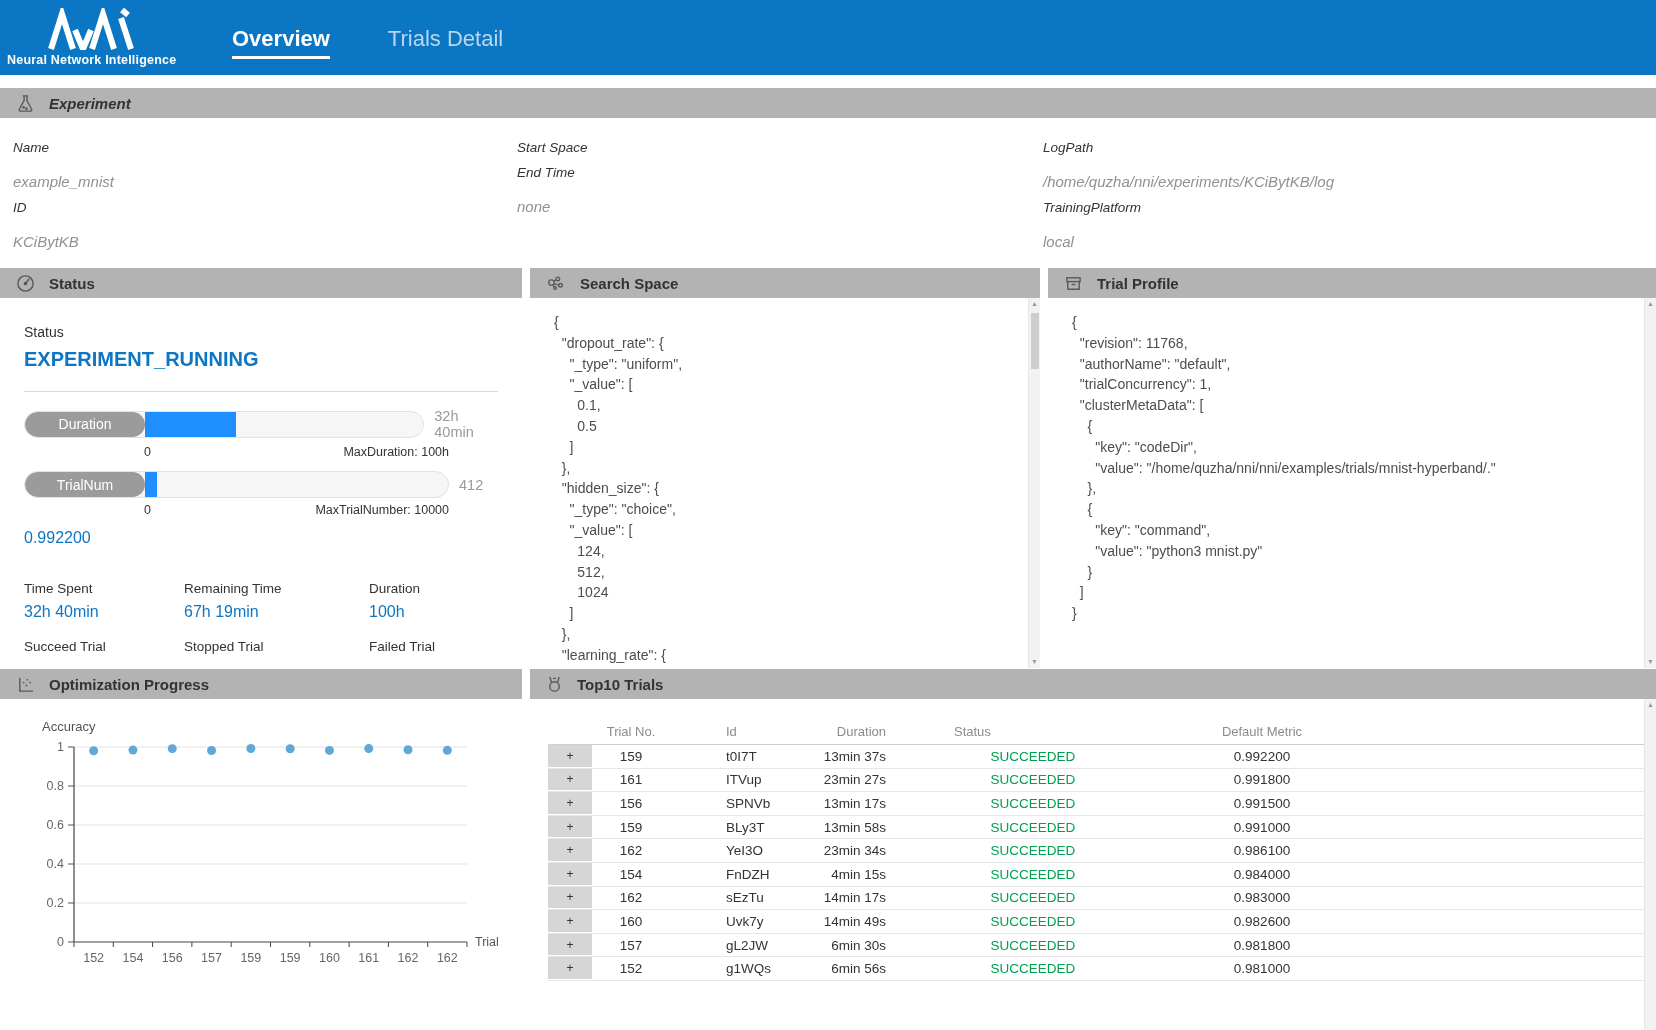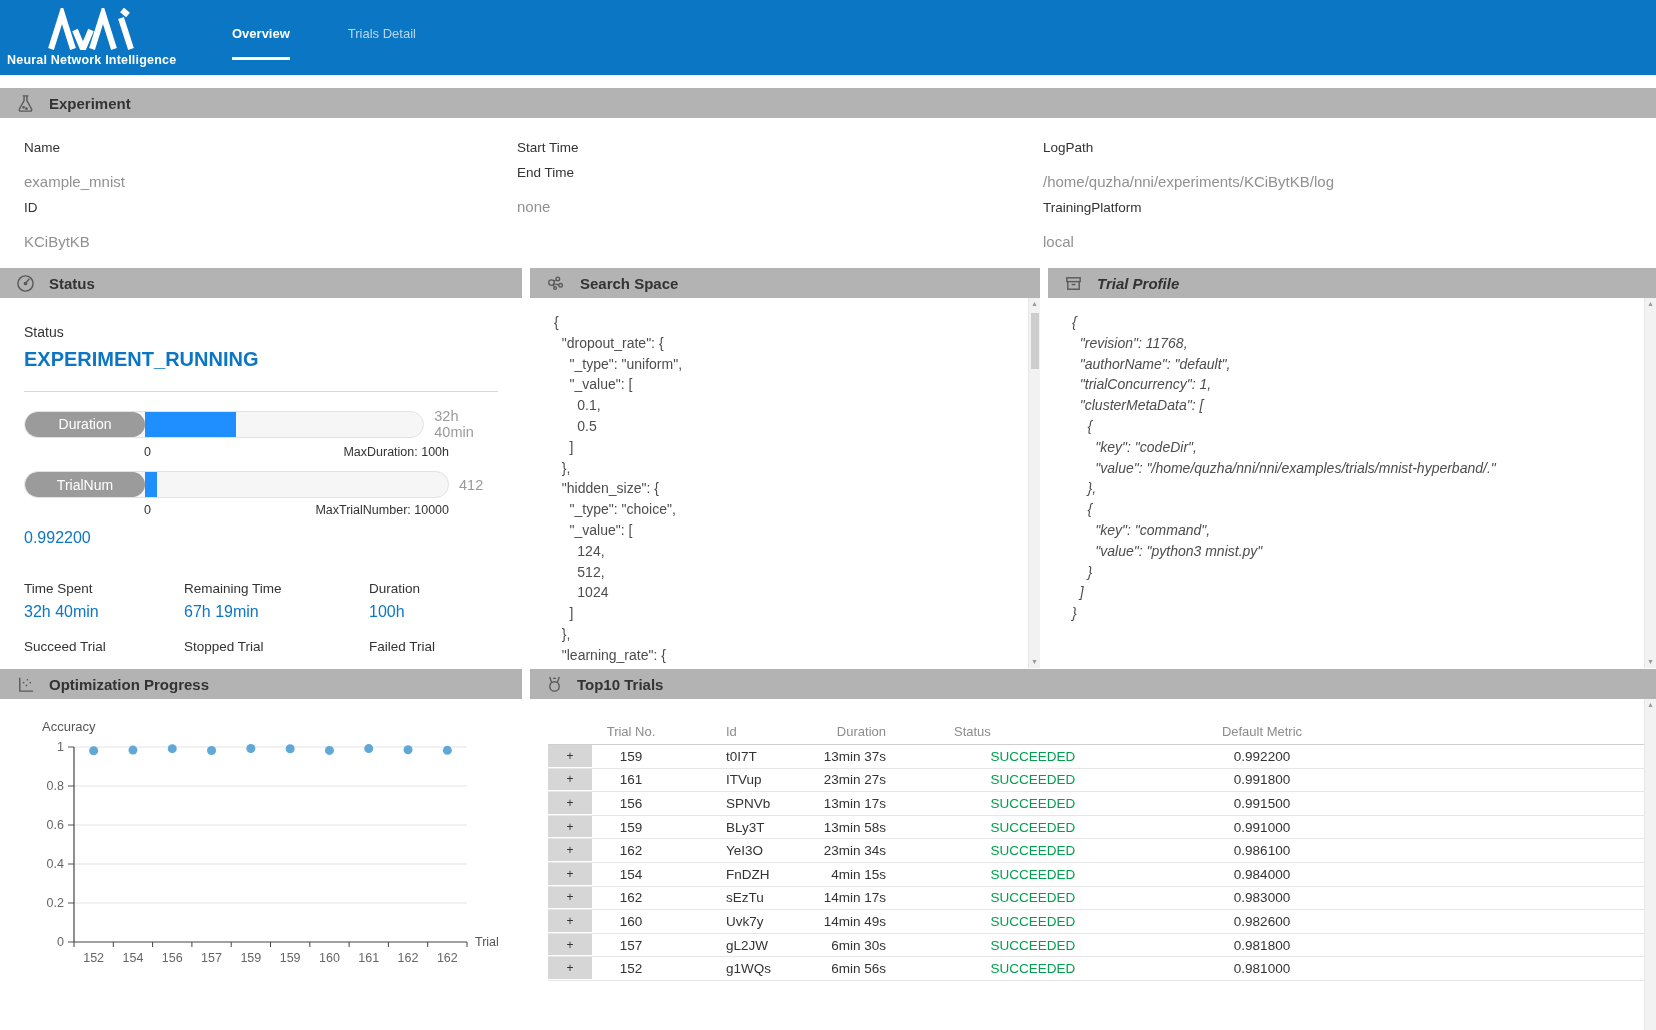--- a/index.html
+++ b/index.html
@@ -5,45 +5,45 @@
   * { margin:0; padding:0; box-sizing:border-box; }
   html,body { width:1656px; height:1030px; background:#fff; overflow:hidden;
               font-family:"Liberation Sans", sans-serif; color:#333; }
 
   
   .topbar { height:75px; background:#0b76c3; display:flex; align-items:center; }
   .brand { margin-left:7px; width:190px; }
   .brand svg { display:block; margin-left:38px; }
   .brand-name { color:#fff; font-size:12.5px; font-weight:700; letter-spacing:.2px; margin-top:3px; }
   .tabs { display:flex; gap:58px; margin-left:35px; margin-top:10px; }
-  .tab { font-size:13px; color:#b9d7ee; cursor:pointer; padding-bottom:16px; }
+  .tab { font-size:22px; color:#b9d7ee; cursor:pointer; padding-bottom:4px; }
   .tab.active { color:#fff; font-weight:700; border-bottom:3px solid #fff; }
 
   
   .sec-head { height:30px; background:#b3b3b3; display:flex; align-items:center; gap:14px;
               padding-left:16px; font-size:15px; font-weight:700; color:#333; }
   .sec-head svg { flex:0 0 auto; }
 
   
-  .experiment { margin-top:13px; }
+  .experiment { margin-top:13px;font-style:italic; }
   .exp-body { display:flex; padding:14px 0 18px 0; }
   .exp-col { display:flex; flex-direction:column; gap:2px; }
-  .exp-col.c1 { width:517px; padding-left:24px; }
+  .exp-col.c1 { width:517px; padding-left:13px; }
   .exp-col.c2 { width:526px; }
   .exp-col.c3 { flex:1; }
   .f-label { font-size:13.5px; color:#333; margin-top:8px; }
   .f-value { font-size:15px; color:#919191; margin-top:16px; }
 
   
   .midrow { display:flex; gap:8px; height:400px; }
   .botrow { display:flex; gap:8px; height:397px; margin-top:1px; }
   .panel { background:#fff; display:flex; flex-direction:column; }
   .p-status { width:522px; }
   .p-search { width:510px; }
-  .p-profile { flex:1;font-style:italic; }
+  .p-profile { flex:1; }
   .p-opt { width:522px; }
   .p-top { flex:1; }
   .panel-body { flex:1; position:relative; display:flex; overflow:hidden; }
 
   
   .status-content { padding:26px 24px 0 24px; width:100%; }
   .small-label { font-size:14px; color:#333; }
   .status-value { font-size:20px; font-weight:600; color:#0c76c4; margin-top:8px; }
   .divider { border-bottom:1px solid #d9d9d9; margin:20px 0 16px 0; }
   .pbar-row { display:flex; align-items:center; margin-top:8px; }
@@ -128,21 +128,21 @@
     <span>Experiment</span>
   </div>
   <div class="exp-body">
     <div class="exp-col c1">
       <div class="f-label">Name</div>
       <div class="f-value">example_mnist</div>
       <div class="f-label">ID</div>
       <div class="f-value">KCiBytKB</div>
     </div>
     <div class="exp-col c2">
-      <div class="f-label">Start Time</div>
+      <div class="f-label">Start Space</div>
       <div class="f-label">End Time</div>
       <div class="f-value">none</div>
     </div>
     <div class="exp-col c3">
       <div class="f-label">LogPath</div>
       <div class="f-value">/home/quzha/nni/experiments/KCiBytKB/log</div>
       <div class="f-label">TrainingPlatform</div>
       <div class="f-value">local</div>
     </div>
   </div>

